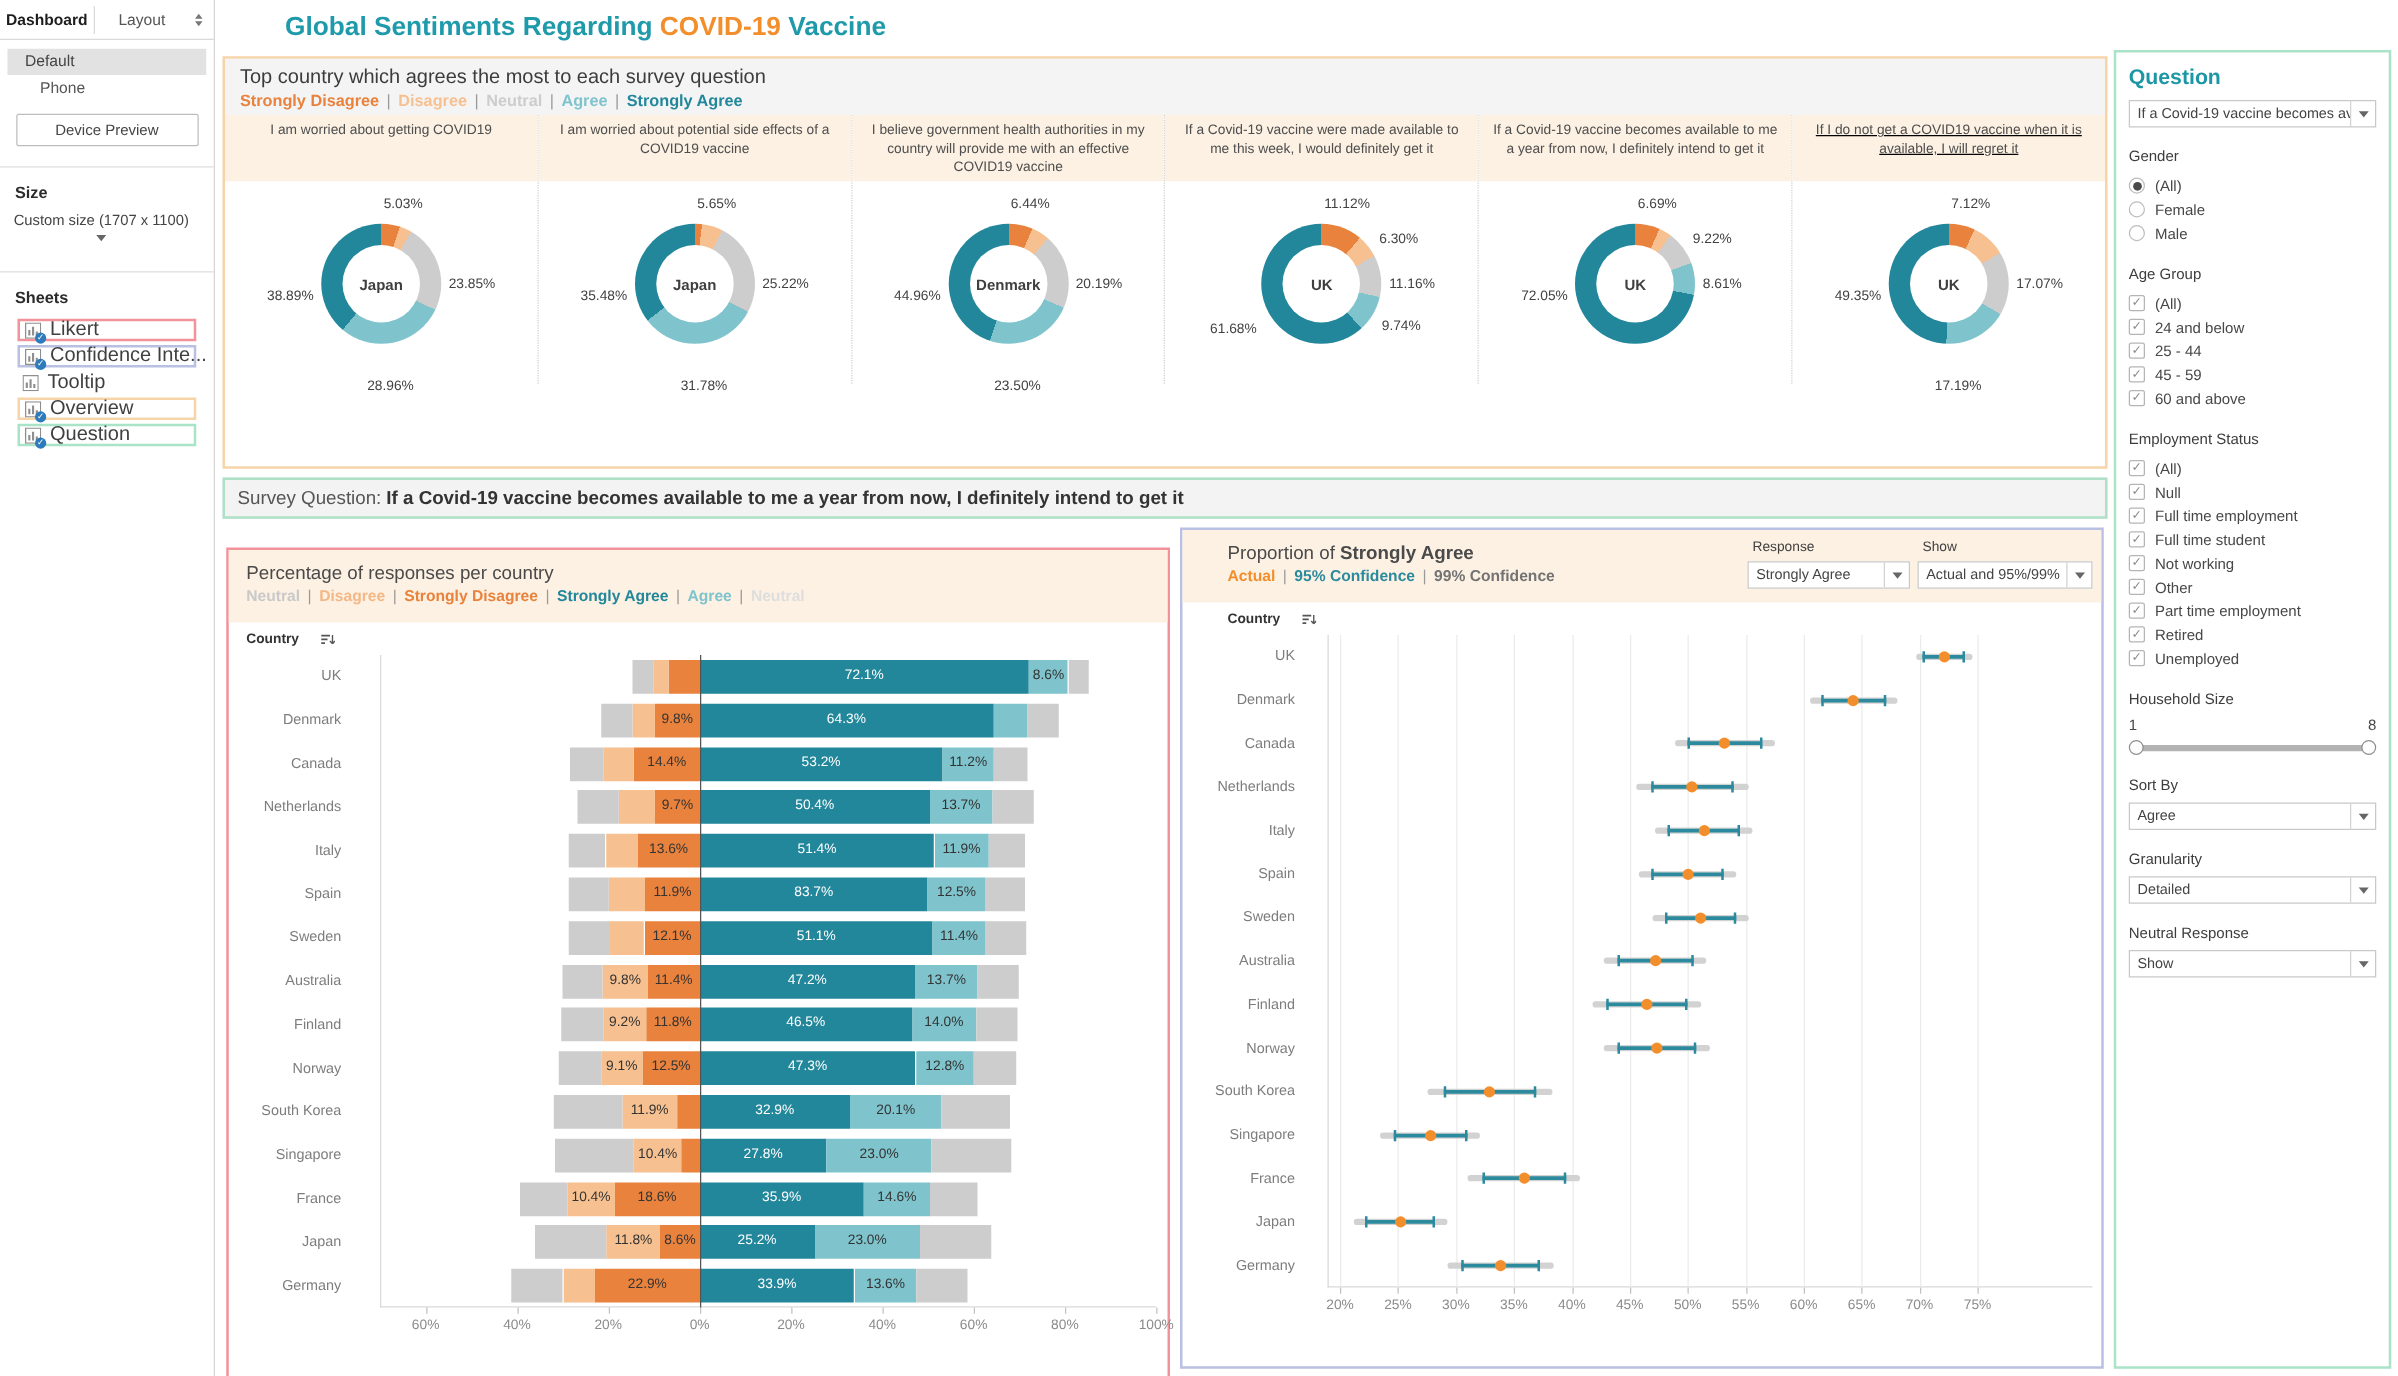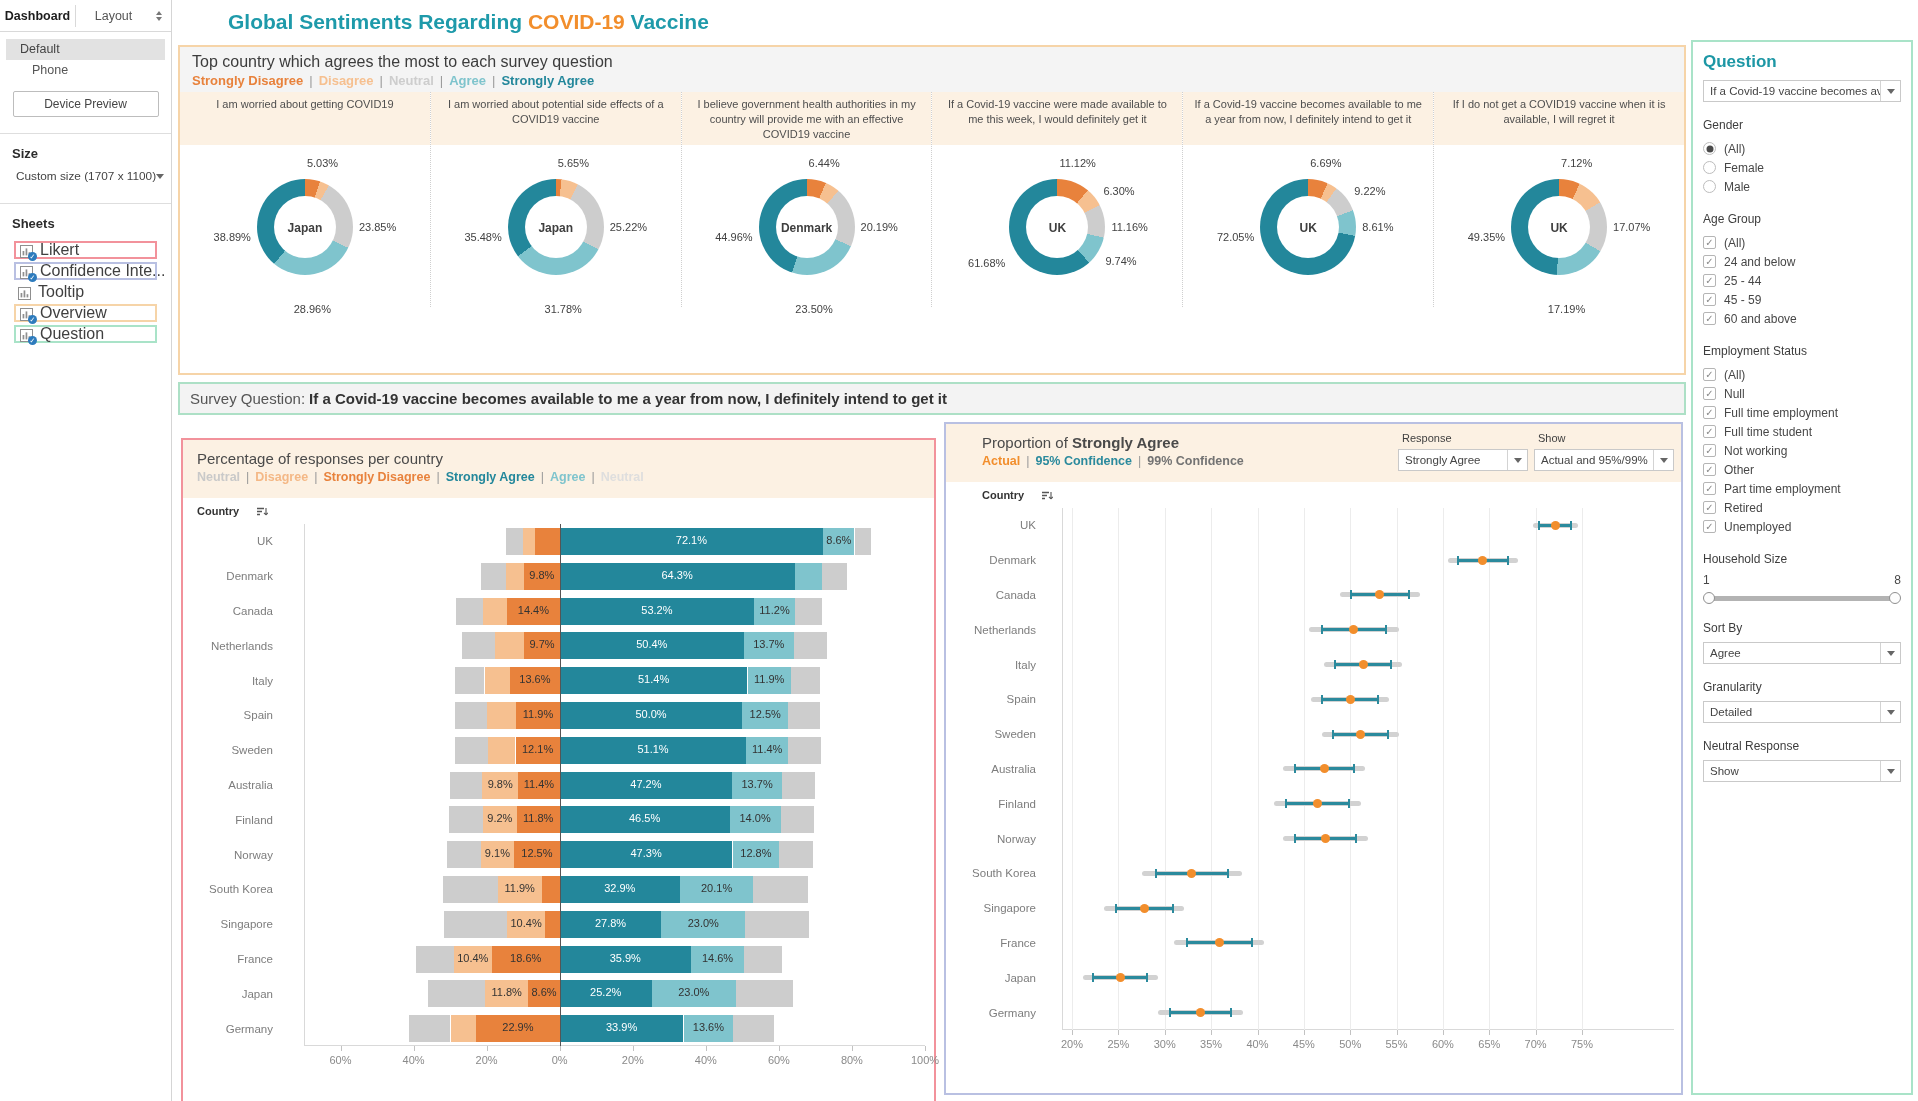--- a/index.html
+++ b/index.html
@@ -18,21 +18,21 @@
   .updown i { display:block; width:0; height:0; border-left:3.5px solid transparent; border-right:3.5px solid transparent; }
   .updown i.up { border-bottom:4px solid #777; }
   .updown i.dn { border-top:4px solid #777; }
   .lp-device { height:21px; line-height:21px; font-size:12.5px; color:#444; padding-left:14px; margin:0 6px; }
   .lp-device.selected { background:#e2e2e2; }
   .lp-device.phone { padding-left:26px; color:#555; }
   .lp-preview-btn { display:block; margin:10px auto 0; width:146px; height:26px; background:#fff;
     border:1px solid #bdbdbd; border-radius:2px; font-size:12px; color:#454545; font-family:inherit; }
   .lp-divider { border-top:1px solid #dedede; margin-top:16px; }
   .lp-h { font-size:13px; font-weight:bold; color:#2b2b2b; padding:12px 0 6px 12px; }
-  .lp-sizerow { display:flex; align-items:center; padding:2px 10px 0 16px; }
+  .lp-sizerow { display:flex; align-items:center; padding:2px 10px 0 1px;flex-direction:column; }
   .lp-sizeval { flex:1; font-size:11.8px; color:#444; white-space:nowrap; }
   .caret-down { width:0; height:0; border:4.5px solid transparent; border-top:5.5px solid #666; margin-top:5px; }
   .sheet-list { list-style:none; margin-top:4px; }
   .sheet-item { display:flex; align-items:center; gap:7px; height:18px; margin:3px 14px; padding:0 4px; }
   .sheet-item .nm { font-size:16px; color:#3f3f3f; white-space:nowrap; }
   .sheet-ico { position:relative; width:13px; height:13px; flex:none; }
   .badge { position:absolute; right:-4px; bottom:-4px; width:9px; height:9px; border-radius:50%;
     background:#2d7bbd; color:#fff; font-size:7px; line-height:9px; text-align:center; }
 
   
@@ -42,21 +42,21 @@
   .legend .sep { color:#9a9a9a; font-weight:normal; }
 
   
   .overview { position:absolute; left:6px; top:45px; width:1508px; height:330px;
     border:2px solid #f6d4a8; background:#fff; }
   .ov-head { height:45px; background:#f4f4f4; padding:6px 0 0 12px; }
   .ov-title { font-size:16px; color:#3c3c3c; }
   .ov-legend { margin-top:2px; }
   .q-cols { display:flex; height:215px; }
   .q-col { flex:1; position:relative; border-right:1px dotted #cfcfcf; }
-  .q-col:last-child { border-right:none; }
+  .q-col:last-child { border-right:none;text-decoration:underline; }
   .q-head { height:53px; background:#fcf1e3; font-size:11px; color:#4e4e4e; text-align:center;
     padding:5px 8px 0; line-height:1.35; }
   .donut-wrap { position:relative; height:228px; }
   .donut { position:absolute; left:50%; top:34px; transform:translateX(-50%); width:96px; height:96px;
     border-radius:50%; }
   .donut::after { content:""; position:absolute; left:50%; top:50%; transform:translate(-50%,-50%);
     width:62px; height:62px; background:#fff; border-radius:50%; }
   .donut-country { position:absolute; left:50%; top:76px; transform:translateX(-50%); z-index:2;
     font-size:12px; font-weight:bold; color:#3f3f3f; }
   .dlabel { position:absolute; font-size:11px; color:#424242; white-space:nowrap; }
@@ -408,21 +408,21 @@
               <span class="seg-label" style="left: 465.2px;">11.9%</span>
             </div>
             <div class="lk-row" style="top: 174px; height: 34.8px;">
               <div class="seg" style="left: 212.2px; width: 43.5px; background: rgb(232, 130, 60);"></div>
               <div class="seg" style="left: 183px; width: 29.2px; background: rgb(246, 192, 144);"></div>
               <div class="seg" style="left: 150.9px; width: 32.1px; background: rgb(205, 205, 205);"></div>
               <div class="seg" style="left: 255.7px; width: 182.6px; background: rgb(35, 135, 155);"></div>
               <div class="seg" style="left: 438.4px; width: 45.7px; background: rgb(127, 196, 205);"></div>
               <div class="seg" style="left: 484px; width: 32.1px; background: rgb(205, 205, 205);"></div>
               <span class="seg-label" style="left: 234px;">11.9%</span>
-              <span class="seg-label white" style="left: 347px;">50.0%</span>
+              <span class="seg-label white" style="left: 347px;">83.7%</span>
               <span class="seg-label" style="left: 461.2px;">12.5%</span>
             </div>
             <div class="lk-row" style="top: 208.8px; height: 34.8px;">
               <div class="seg" style="left: 211.5px; width: 44.2px; background: rgb(232, 130, 60);"></div>
               <div class="seg" style="left: 184.1px; width: 27.4px; background: rgb(246, 192, 144);"></div>
               <div class="seg" style="left: 151.4px; width: 32.7px; background: rgb(205, 205, 205);"></div>
               <div class="seg" style="left: 255.7px; width: 186.7px; background: rgb(35, 135, 155);"></div>
               <div class="seg" style="left: 442.4px; width: 41.6px; background: rgb(127, 196, 205);"></div>
               <div class="seg" style="left: 484px; width: 32.7px; background: rgb(205, 205, 205);"></div>
               <span class="seg-label" style="left: 233.6px;">12.1%</span>

